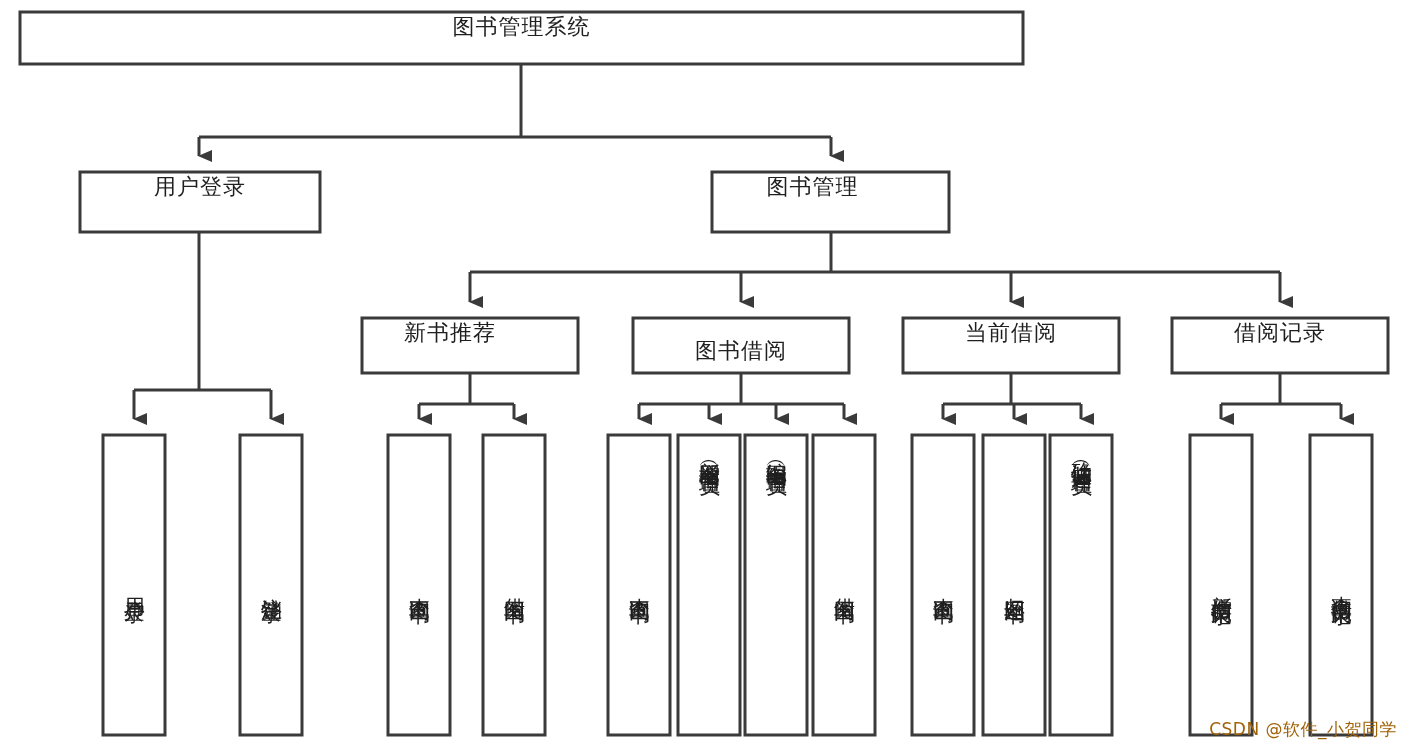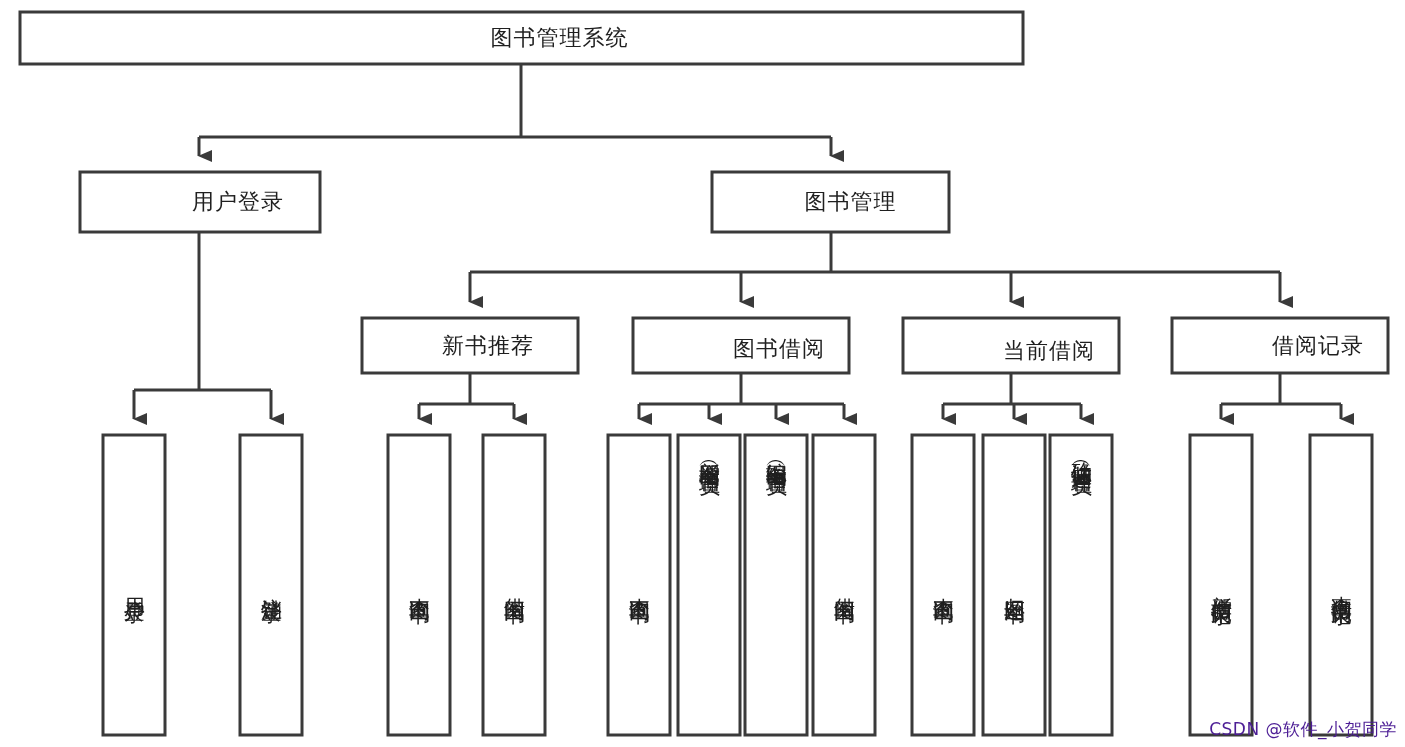--- a/index.html
+++ b/index.html
@@ -55,39 +55,38 @@
     font-size: 21px;
     line-height: 1;
     color: #1f1f1f;
     letter-spacing: 2px;
     white-space: nowrap;
     text-align: center;
   }
   .htext-wrap {
     position: absolute;
     display: flex;
-    align-items: center;
+    align-items: flex-start;
     justify-content: center;
     pointer-events: none;
-    padding-left: 38px;
   }
   .htext {
     font-family: "DejaVu Sans", "Liberation Sans", sans-serif;
     font-size: 22px;
     color: #1f1f1f;
     letter-spacing: 1px;
     white-space: nowrap;
   }
   #watermark {
     position: absolute;
     right: 8px;
     bottom: 6px;
     font-family: "DejaVu Sans", "Liberation Sans", sans-serif;
     font-size: 17px;
-    color: #4c1d95;
+    color: #a16207;
     letter-spacing: 0.5px;
     white-space: nowrap;
     user-select: none;
   }
 </style>
 </head>
 <body>
 
 <div id="diagram-root">
 
@@ -181,21 +180,21 @@
   </div>
 
   <div class="htext-wrap" style="left:712px; top:172px; width:201px; height:60px;">
     <span class="htext">图书管理</span>
   </div>
 
   <div class="htext-wrap" style="left:342px; top:318px; width:216px; height:55px;">
     <span class="htext">新书推荐</span>
   </div>
 
-  <div class="htext-wrap" style="left:633px; top:321px; width:216px; height:55px;">
+  <div class="htext-wrap" style="left:633px; top:336px; width:216px; height:55px;">
     <span class="htext">图书借阅</span>
   </div>
 
   <div class="htext-wrap" style="left:903px; top:318px; width:216px; height:65px;">
     <span class="htext">当前借阅</span>
   </div>
 
   <div class="htext-wrap" style="left:1172px; top:318px; width:216px; height:55px;">
     <span class="htext">借阅记录</span>
   </div>

